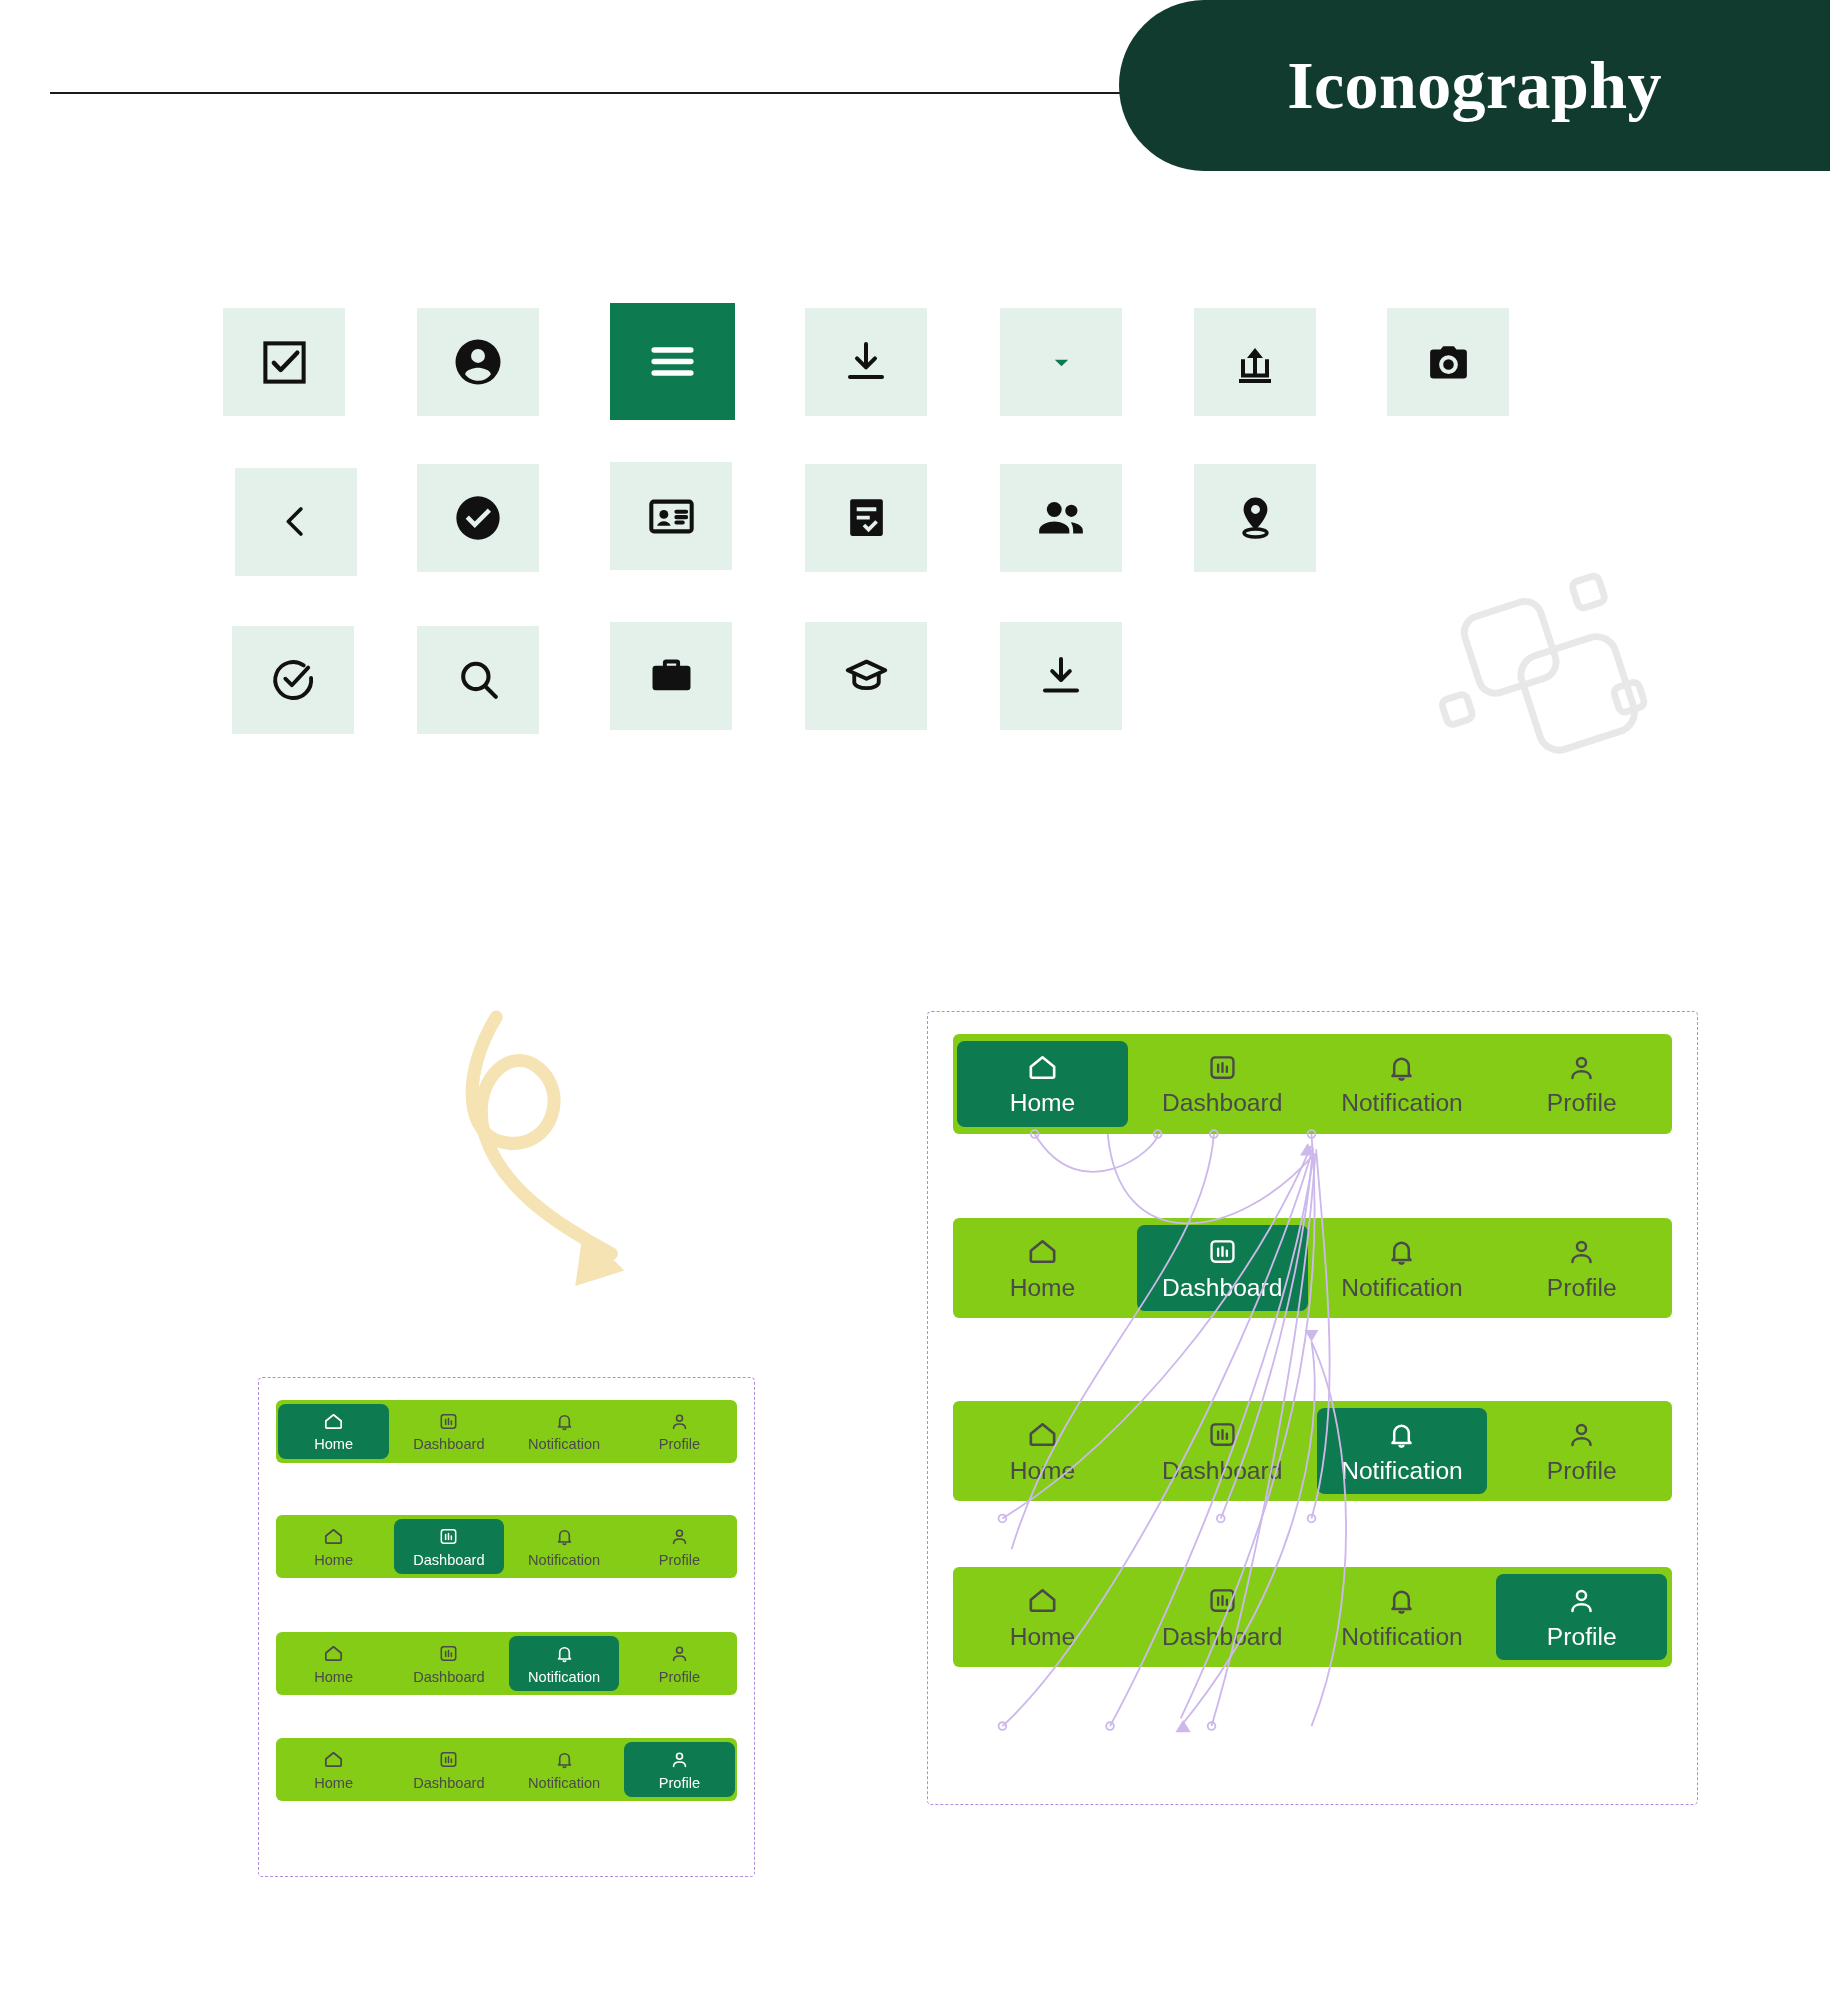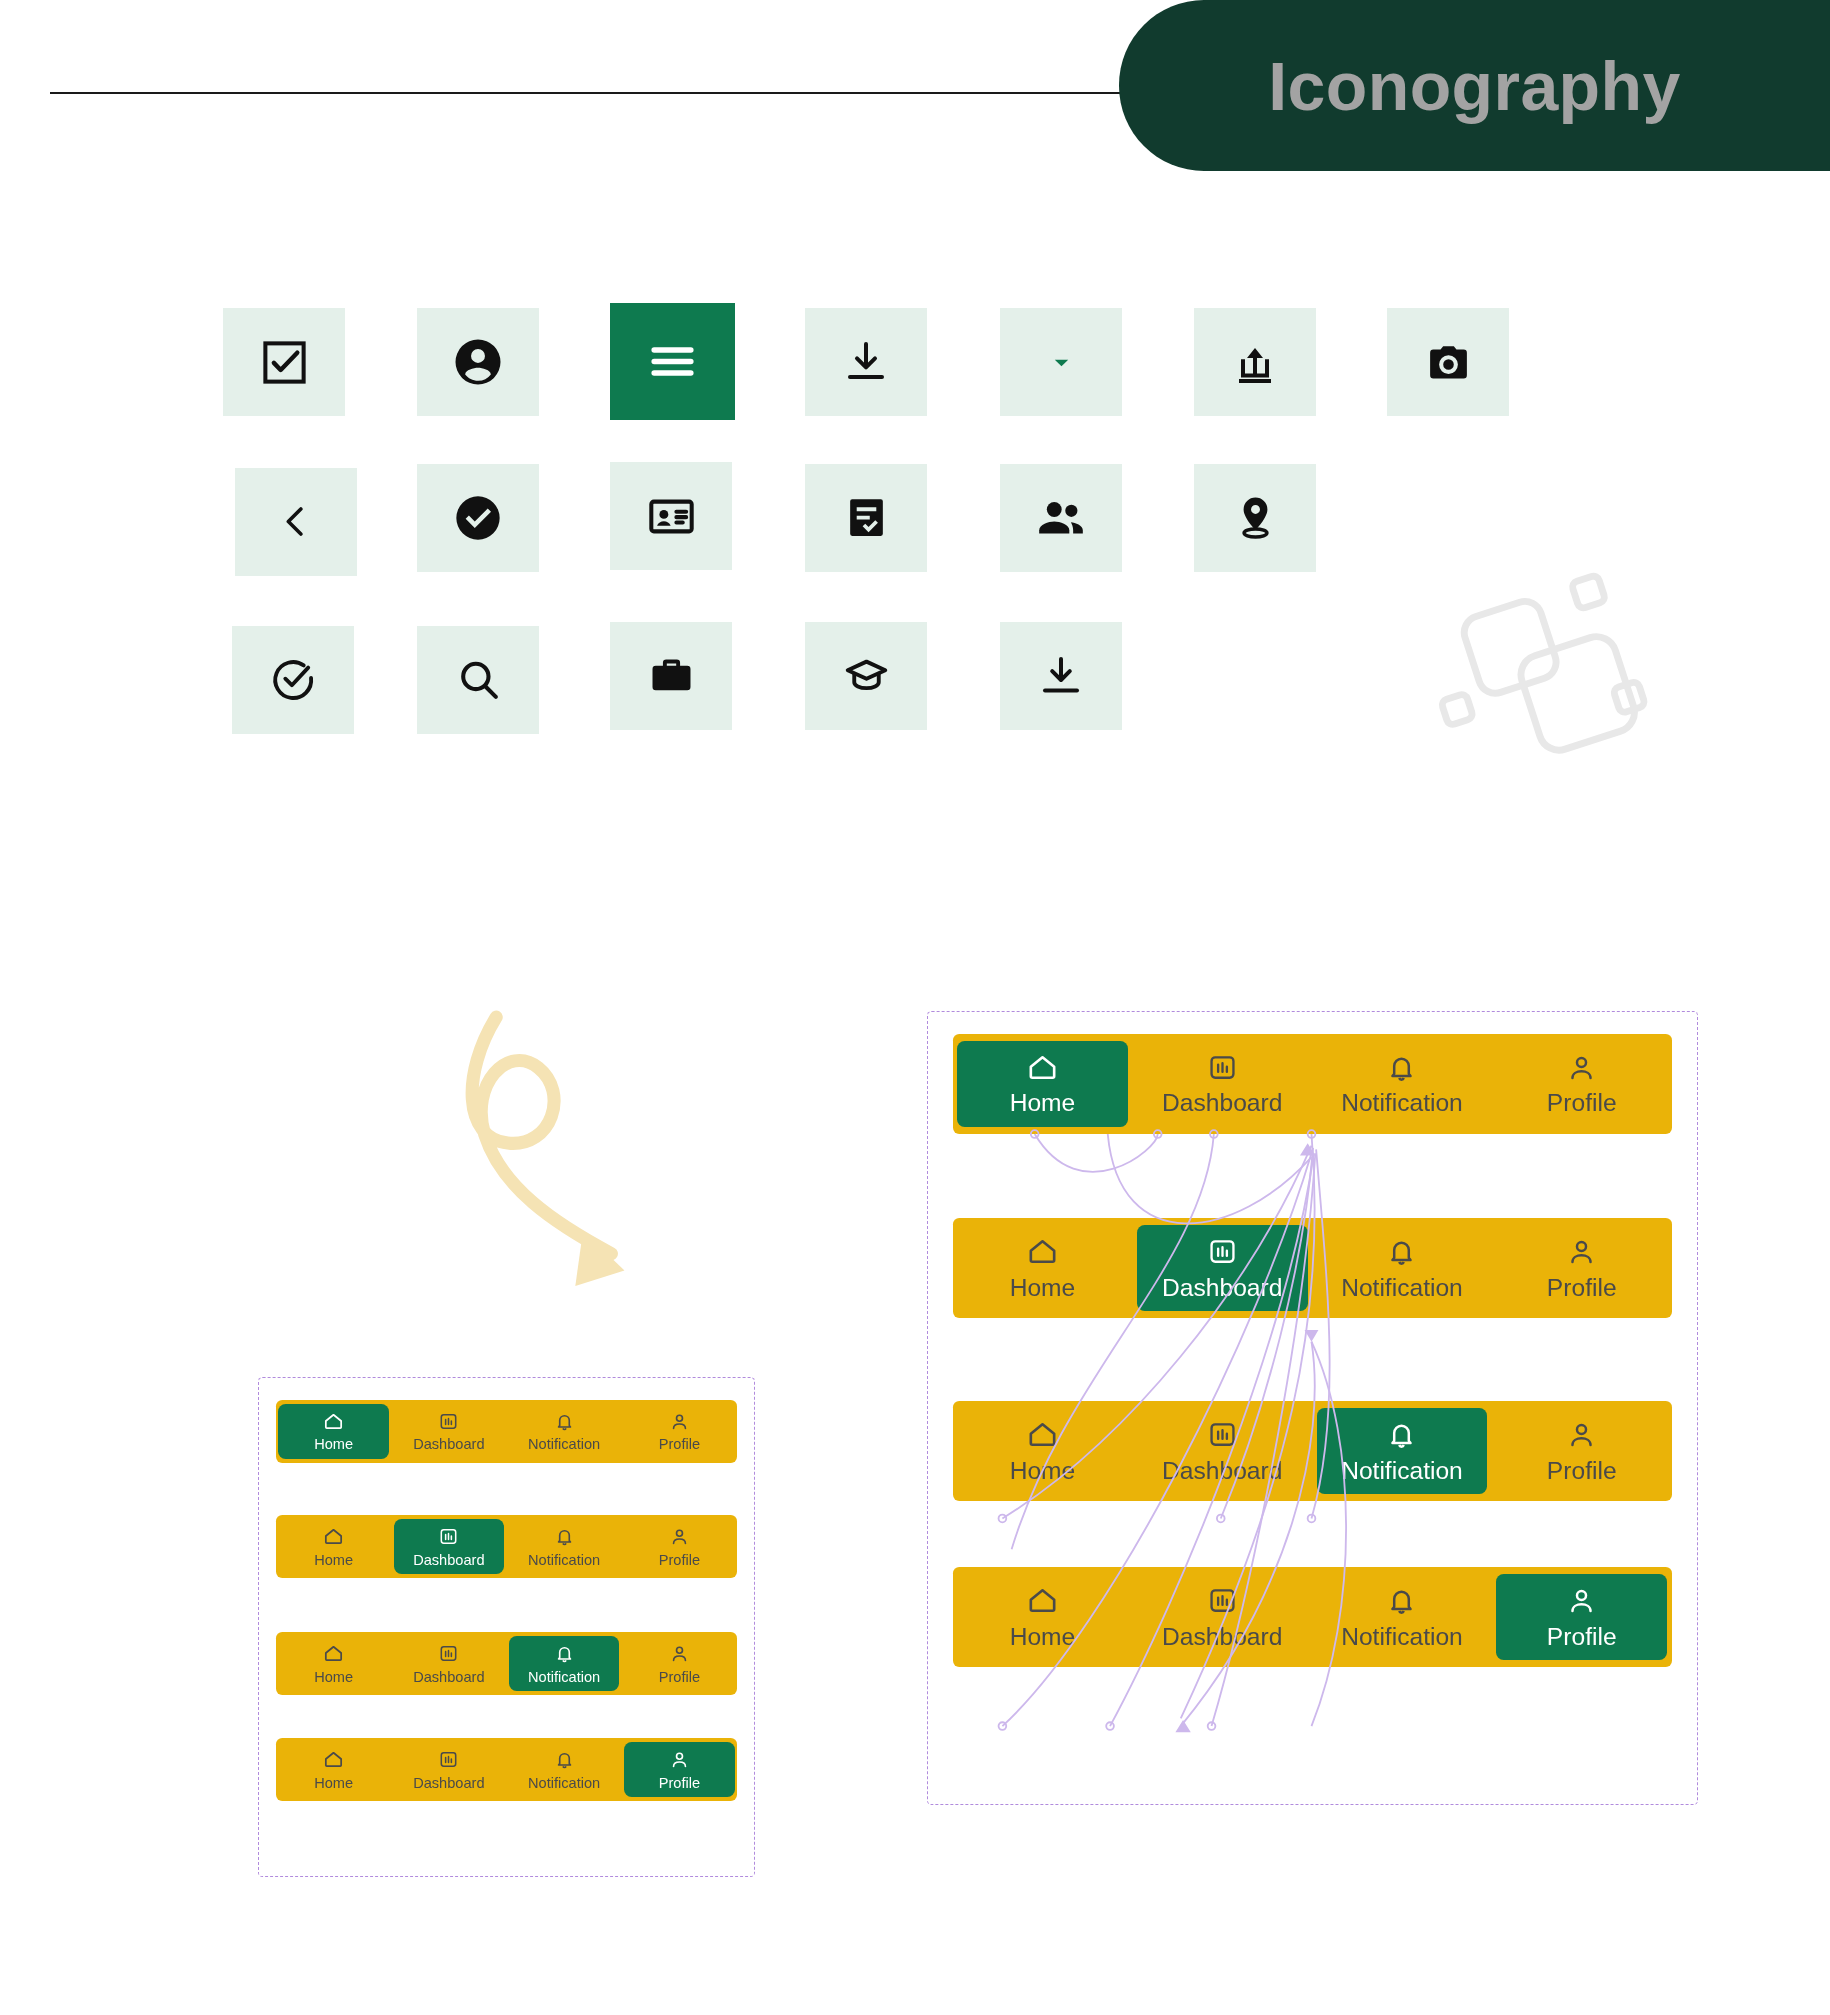--- a/index.html
+++ b/index.html
@@ -23,24 +23,25 @@
     width: 711px;
     height: 171px;
     background: #113b2e;
     border-top-left-radius: 85px;
     border-bottom-left-radius: 85px;
     display: flex;
     align-items: center;
     justify-content: center;
   }
   #header-title {
-    color: #a3a3a3;
+    color: #ffffff;
     font-size: 68px;
     font-weight: 700;
     letter-spacing: 0.4px;
+    font-family: Liberation Serif, serif;
   }
   #header-rule {
     position: absolute;
     top: 92px;
     left: 50px;
     width: 1077px;
     height: 1.5px;
     background: #1a1a1a;
   }
 
@@ -103,21 +104,21 @@
   }
   #nav-group-large {
     top: 1011px;
     left: 927px;
     width: 769px;
     height: 792px;
   }
 
   .nav-bar {
     position: absolute;
-    background: #eab308;
+    background: #84cc16;
     border-radius: 6.2px;
     display: flex;
     align-items: center;
   }
   .nav-item {
     flex: 1;
     display: flex;
     flex-direction: column;
     align-items: center;
     justify-content: center;

